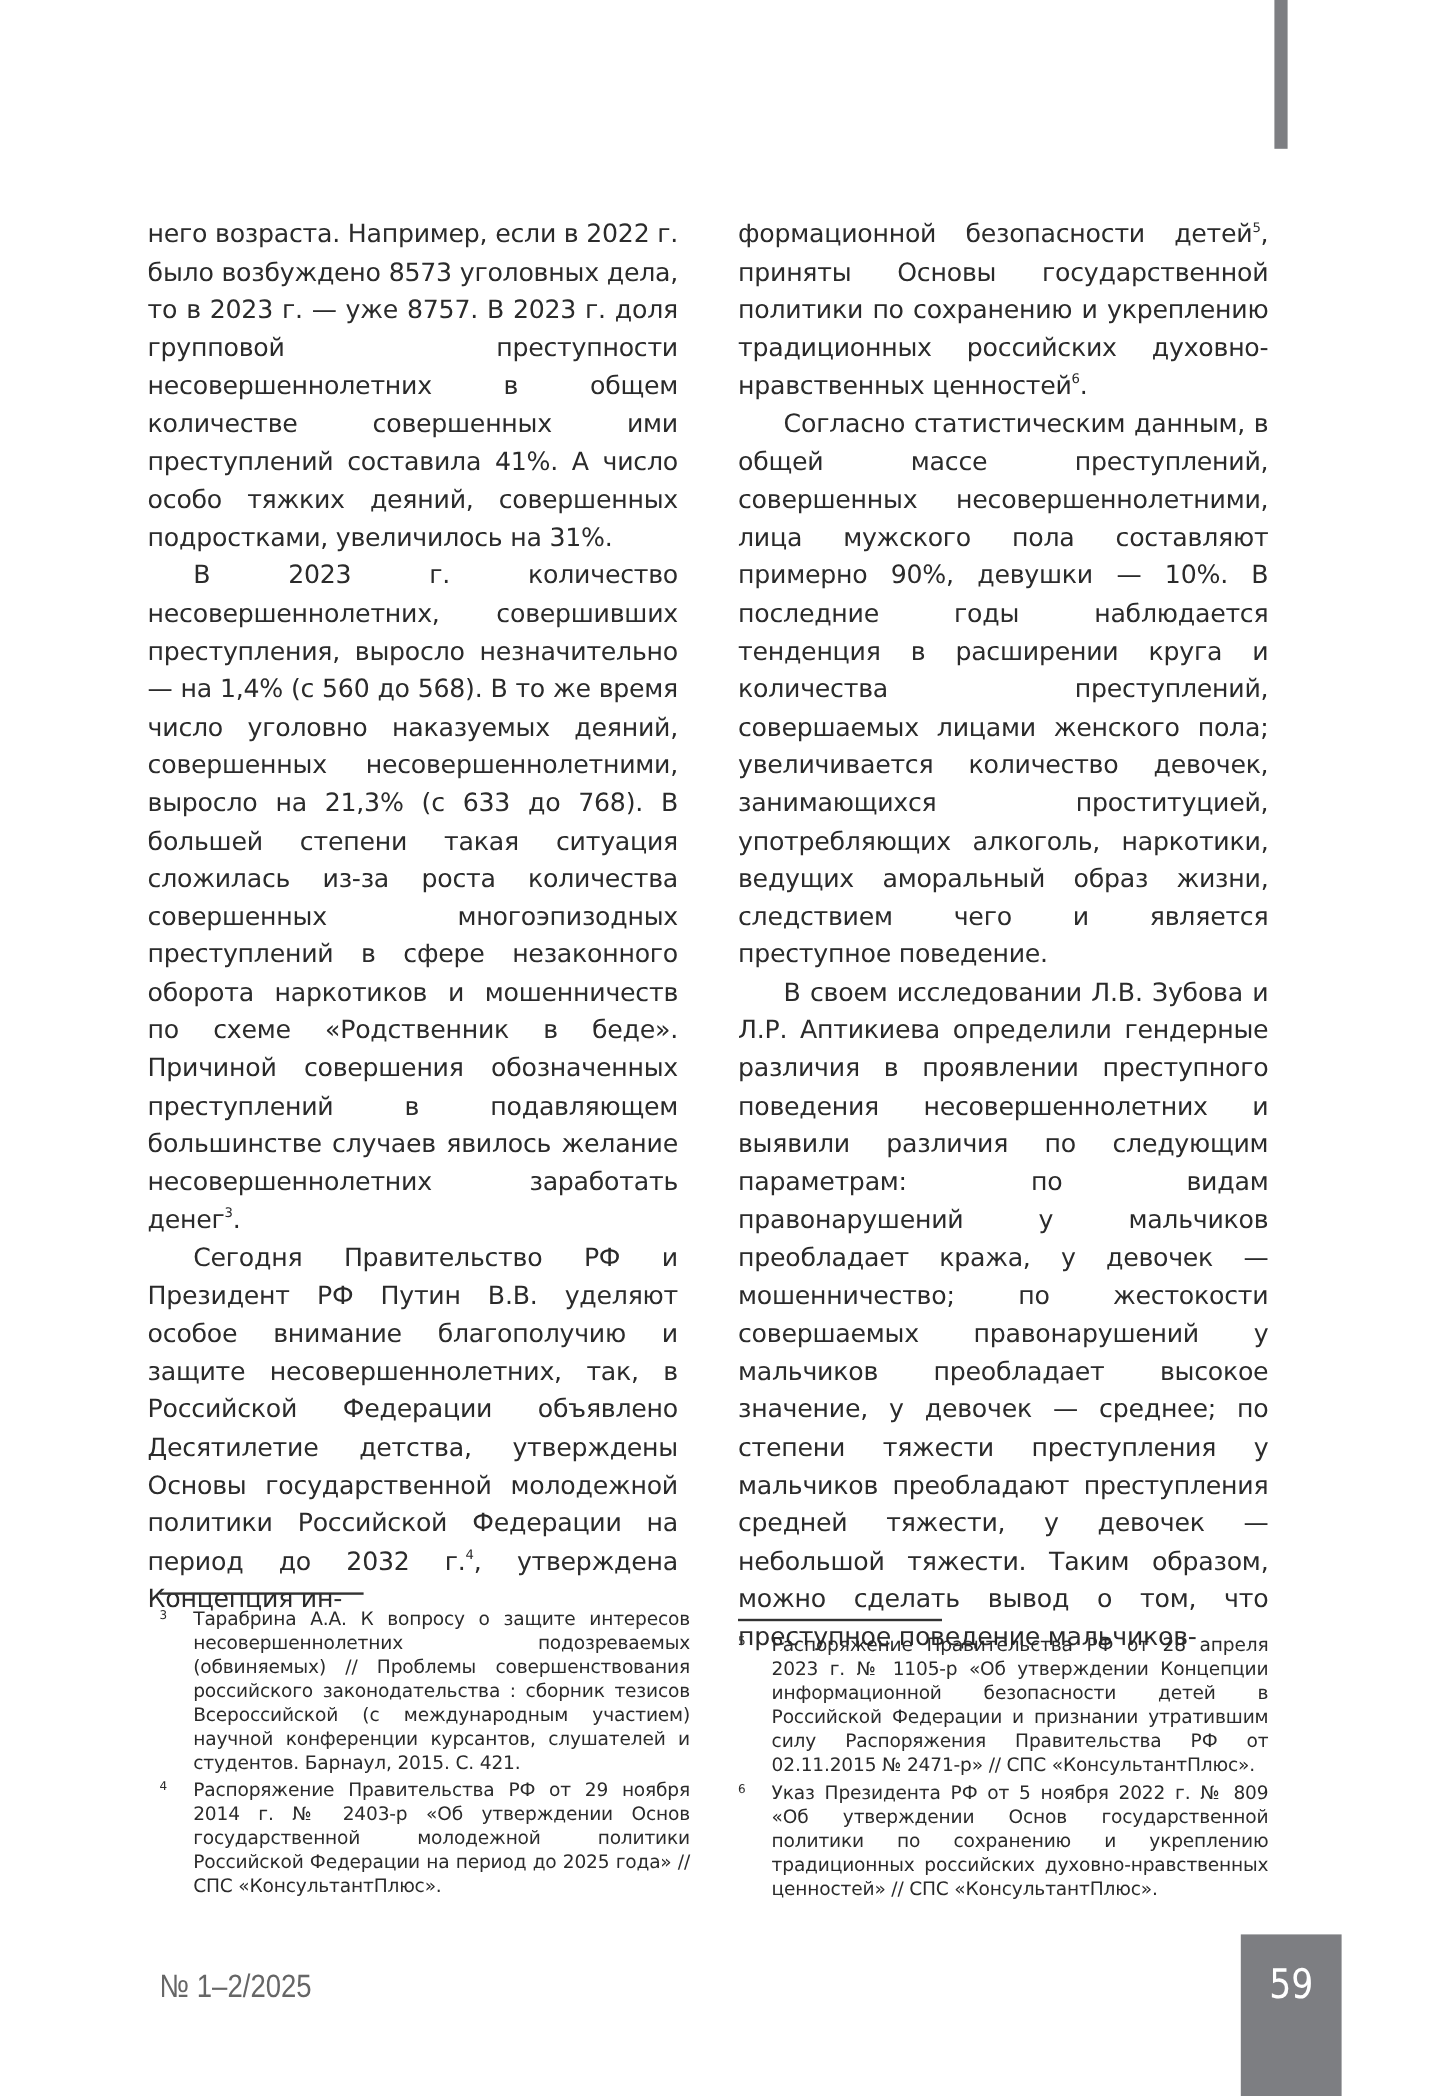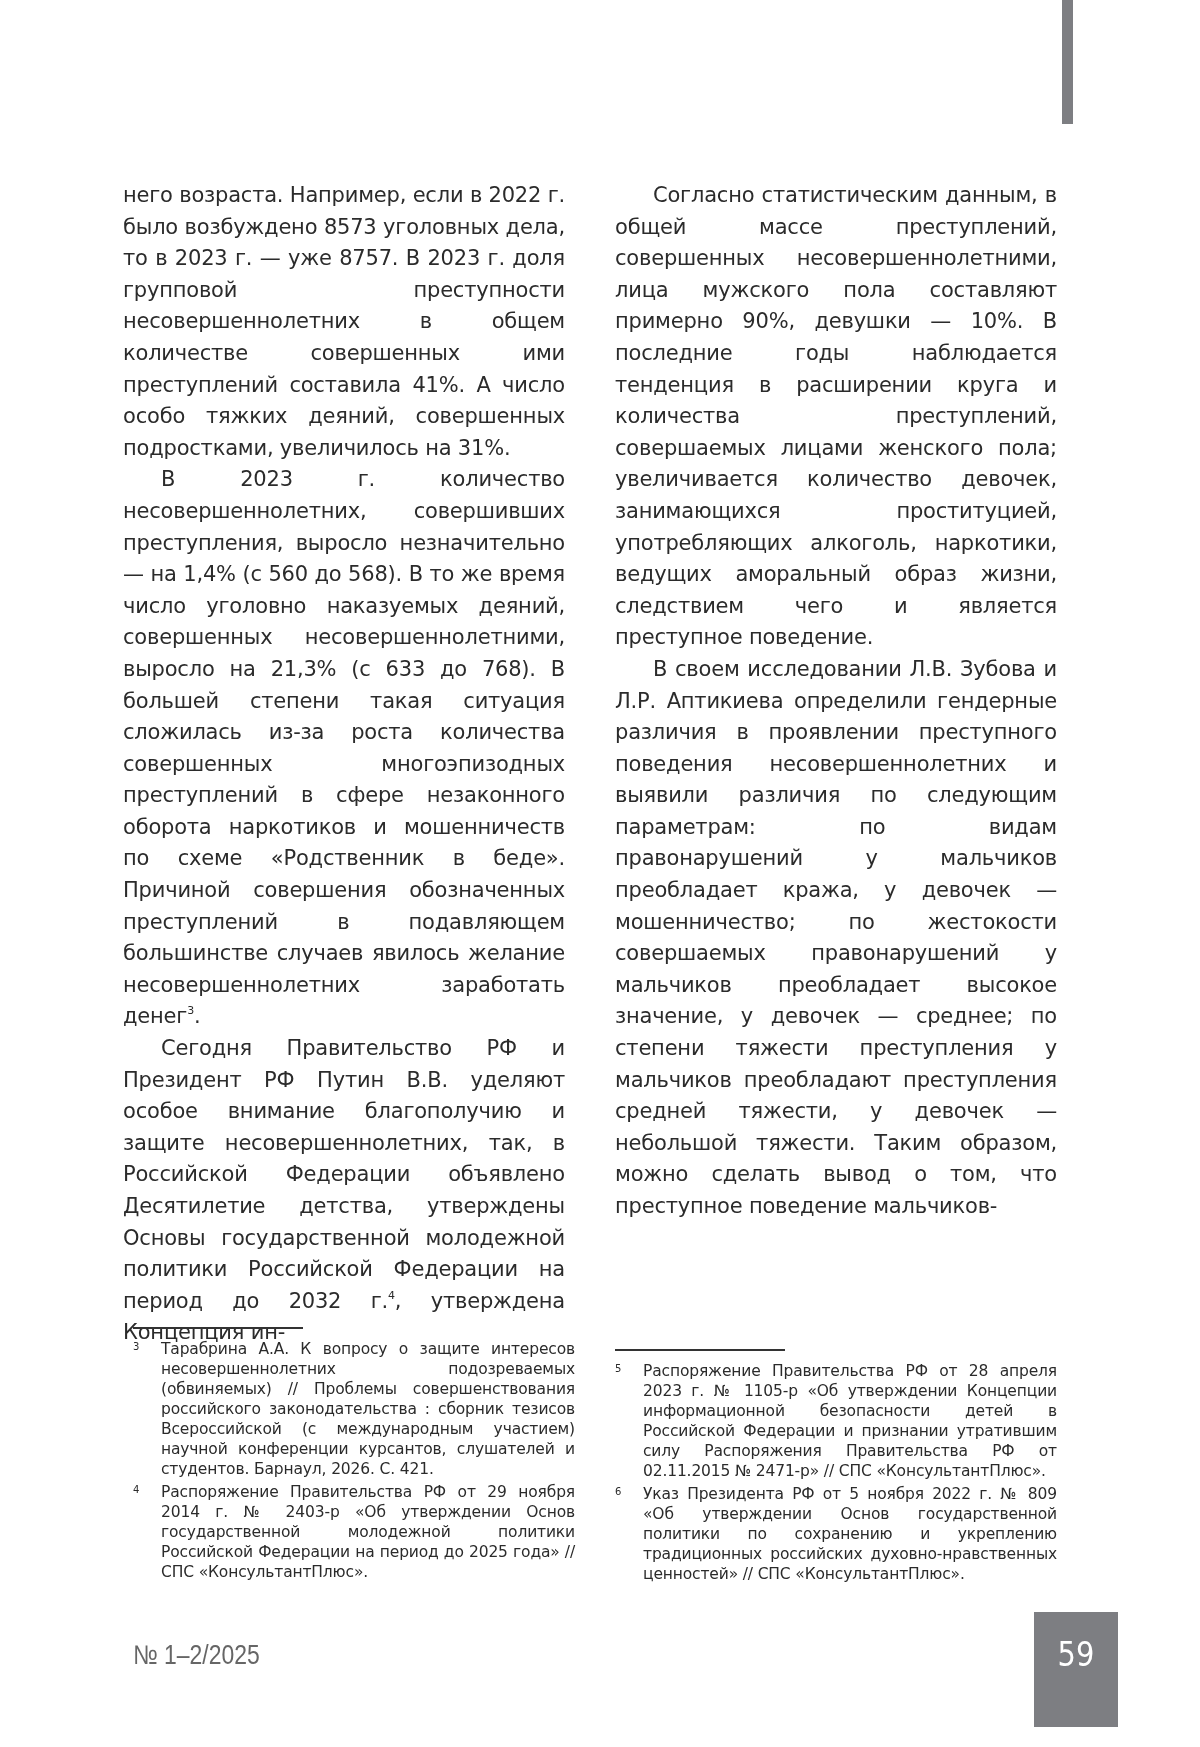--- a/index.html
+++ b/index.html
@@ -20,21 +20,21 @@
     .fn-left { left: 133px; top: 1327px; }
     .fn-right { left: 615px; top: 1349px; }
     .fn-rule { width: 170px; height: 1.5px; background: #333; margin-bottom: 10px; }
     .footnote { position: relative; padding-left: 28px; font-size: 15.5px; line-height: 20px;
                 text-align: justify; margin: 0 0 3px 0; letter-spacing: -0.15px; }
     .fn-num { position: absolute; left: 0; top: -2px; font-size: 10px; }
 
     .issue { position: absolute; left: 133px; top: 1640px; font-size: 27px; color: #666;
              font-family: "Liberation Sans Narrow", "Liberation Sans", sans-serif; transform: scaleX(0.85);
              transform-origin: left top; }
-    .page-box { position: absolute; left: 1034px; top: 1612px; width: 84px; height: 115px; background: #7d7e82; }
+    .page-box { position: absolute; left: 1034px; top: 1612px; width: 84px; height: 135px; background: #7d7e82; }
     .page-num { position: absolute; left: 0; right: 0; top: 22px; text-align: center; font-size: 34px; color: #ffffff;
                 transform: scaleX(0.85); }
   </style>
 </head>
 <body>
 
 <div class="edge-bar"></div>
 
 <div class="column col-left">
   <p class="body-text">
@@ -42,33 +42,36 @@
   </p>
   <p class="body-text indent">
     <span>В 2023 г. количество несовершеннолетних, совершивших преступления, выросло незначительно — на 1,4% (с 560 до 568). В то же время число уголовно наказуемых деяний, совершенных несовершеннолетними, выросло на 21,3% (с 633 до 768). В большей степени такая ситуация сложилась из-за роста количества совершенных многоэпизодных преступлений в сфере незаконного оборота наркотиков и мошенничеств по схеме «Родственник в беде». Причиной совершения обозначенных преступлений в подавляющем большинстве случаев явилось желание несовершеннолетних заработать денег</span><sup>3</sup><span>.</span>
   </p>
   <p class="body-text indent">
     <span>Сегодня Правительство РФ и Президент РФ Путин В.В. уделяют особое внимание благополучию и защите несовершеннолетних, так, в Российской Федерации объявлено Десятилетие детства, утверждены Основы государственной молодежной политики Российской Федерации на период до 2032 г.</span><sup>4</sup><span>, утверждена Концепция ин-</span>
   </p>
 </div>
 
 <div class="column col-right">
+  <p class="body-text">
+    <span>формационной безопасности детей</span><sup>5</sup><span>, приняты Основы государственной политики по сохранению и укреплению традиционных российских духовно-нравственных ценностей</span><sup>6</sup><span>.</span>
+  </p>
   <p class="body-text indent">
     <span>Согласно статистическим данным, в общей массе преступлений, совершенных несовершеннолетними, лица мужского пола составляют примерно 90%, девушки — 10%. В последние годы наблюдается тенденция в расширении круга и количества преступлений, совершаемых лицами женского пола; увеличивается количество девочек, занимающихся проституцией, употребляющих алкоголь, наркотики, ведущих аморальный образ жизни, следствием чего и является преступное поведение.</span>
   </p>
   <p class="body-text indent">
     <span>В своем исследовании Л.В. Зубова и Л.Р. Аптикиева определили гендерные различия в проявлении преступного поведения несовершеннолетних и выявили различия по следующим параметрам: по видам правонарушений у мальчиков преобладает кража, у девочек — мошенничество; по жестокости совершаемых правонарушений у мальчиков преобладает высокое значение, у девочек — среднее; по степени тяжести преступления у мальчиков преобладают преступления средней тяжести, у девочек — небольшой тяжести. Таким образом, можно сделать вывод о том, что преступное поведение мальчиков-</span>
   </p>
 </div>
 
 <div class="footnotes fn-left">
   <div class="fn-rule"></div>
   <p class="footnote">
     <span class="fn-num">3</span>
-    <span>Тарабрина А.А. К вопросу о защите интересов несовершеннолетних подозреваемых (обвиняемых) // Проблемы совершенствования российского законодательства : сборник тезисов Всероссийской (с международным участием) научной конференции курсантов, слушателей и студентов. Барнаул, 2026. С. 421.</span>
+    <span>Тарабрина А.А. К вопросу о защите интересов несовершеннолетних подозреваемых (обвиняемых) // Проблемы совершенствования российского законодательства : сборник тезисов Всероссийской (с международным участием) научной конференции курсантов, слушателей и студентов. Барнаул, 2015. С. 421.</span>
   </p>
   <p class="footnote">
     <span class="fn-num">4</span>
     <span>Распоряжение Правительства РФ от 29 ноября 2014 г. № 2403-р «Об утверждении Основ государственной молодежной политики Российской Федерации на период до 2025 года» // СПС «КонсультантПлюс».</span>
   </p>
 </div>
 
 <div class="footnotes fn-right">
   <div class="fn-rule"></div>
   <p class="footnote">

